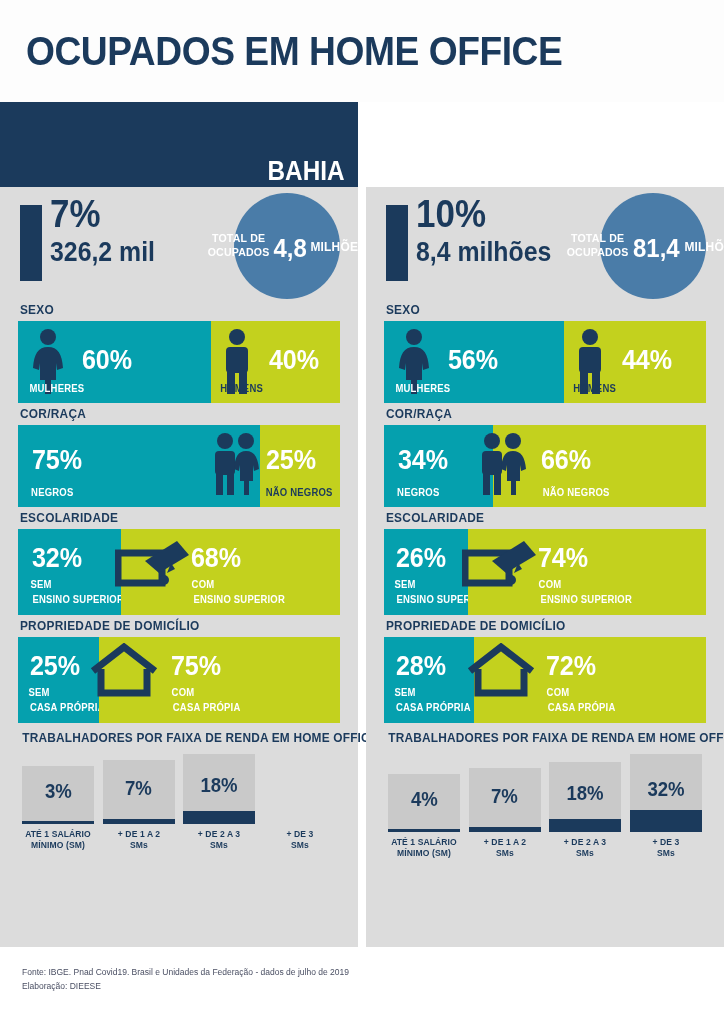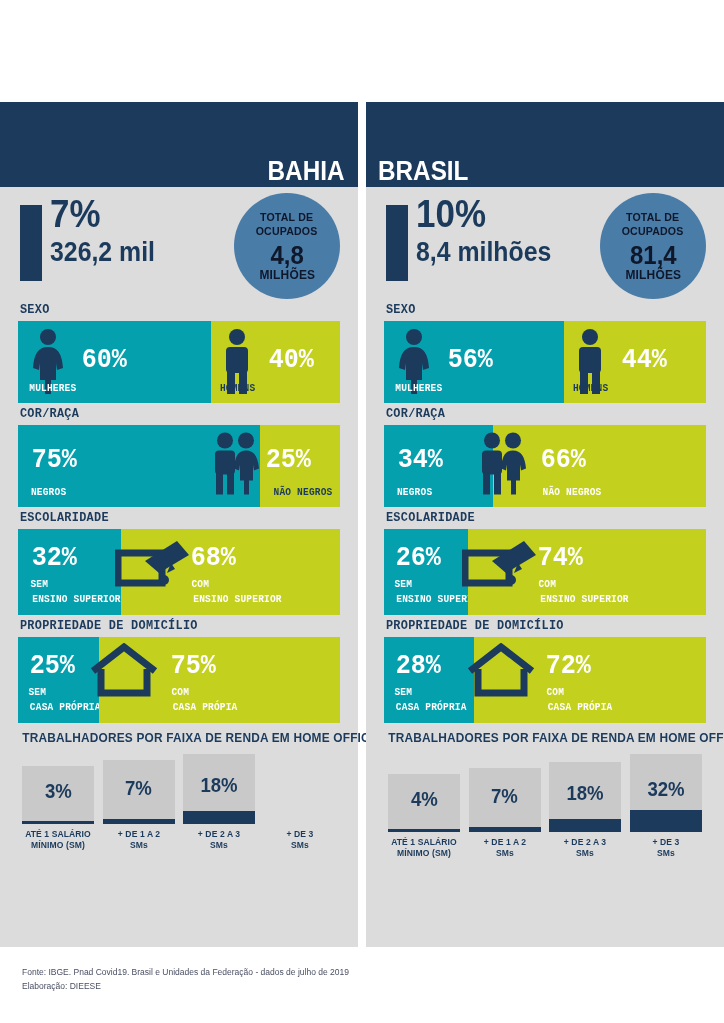--- a/index.html
+++ b/index.html
@@ -64,39 +64,39 @@
   }
   .topstat .abs {
     position:absolute; left:50px; top:52px;
     font-size:27px; font-weight:bold; color:#1b3a5c;
     line-height:1; transform:scaleX(0.92); transform-origin:left top;
     white-space:nowrap;
   }
   .circle {
     position:absolute; right:18px; top:6px;
     width:106px; height:106px; border-radius:50%;
-    background:#4a7ca8; color:#0f172a;
-    display:flex; flex-direction:column; align-items:center; justify-content:center;
+    background:#4a7ca8; color:#ffffff;
+    display:flex; flex-direction:row; align-items:center; justify-content:center;
     text-align:center;
   }
   .circle .c-top {
     font-size:11.5px; font-weight:bold; line-height:1.18; letter-spacing:0.2px;
     transform:scaleX(0.92);
   }
   .circle .c-num {
     font-size:26px; font-weight:bold; line-height:1.0; margin-top:3px;
     transform:scaleX(0.92);
   }
   .circle .c-unit {
     font-size:13px; font-weight:bold; line-height:1.0; letter-spacing:0.2px;
     transform:scaleX(0.92);
   }
 
   
-  .section { margin:0 18px 0 18px;font-family:Liberation Mono, monospace; }
+  .section { margin:0 18px 0 18px; }
   .sec-title {
     font-size:12.5px; font-weight:bold; color:#1b3a5c;
     letter-spacing:0.3px; padding:4px 0 4px 2px;
     transform:scaleX(0.95); transform-origin:left center;
     white-space:nowrap;
   }
   .splitbar { position:relative; display:flex; width:100%; overflow:visible; }
   .half { position:relative; height:100%; }
   .half.teal  { background:#05a0ae; }
   .half.green { background:#c3d11e; }
@@ -153,20 +153,23 @@
     position:absolute; left:22px; top:18px;
     font-size:8.5px; color:#4a4f63; line-height:1.65;
   }
   .logo { position:absolute; right:18px; top:8px; }
 </style>
 </head>
 <body>
 
 <div class="page">
 
+  <div class="title-bar">
+    <div class="title-text">OCUPADOS EM HOME OFFICE</div>
+  </div>
 
   <div class="col col-left">
     <div class="col-header">
       <div class="label">BAHIA</div>
     </div>
     <div class="col-body">
 
       <div class="topstat">
         <div class="barmark"></div>
         <div class="pct">7%</div>
@@ -318,23 +321,20 @@
               <div>SMs</div>
             </div>
           </div>
         </div>
       </div>
 
     </div>
   </div>
 
   <div class="col col-right">
-    <div class="col-header">
-      <div class="label">BRASIL</div>
-    </div>
     <div class="col-body">
 
       <div class="topstat">
         <div class="barmark"></div>
         <div class="pct">10%</div>
         <div class="abs">8,4 milhões</div>
         <div class="circle">
           <div class="c-top">
             <div>TOTAL DE</div>
             <div>OCUPADOS</div>

